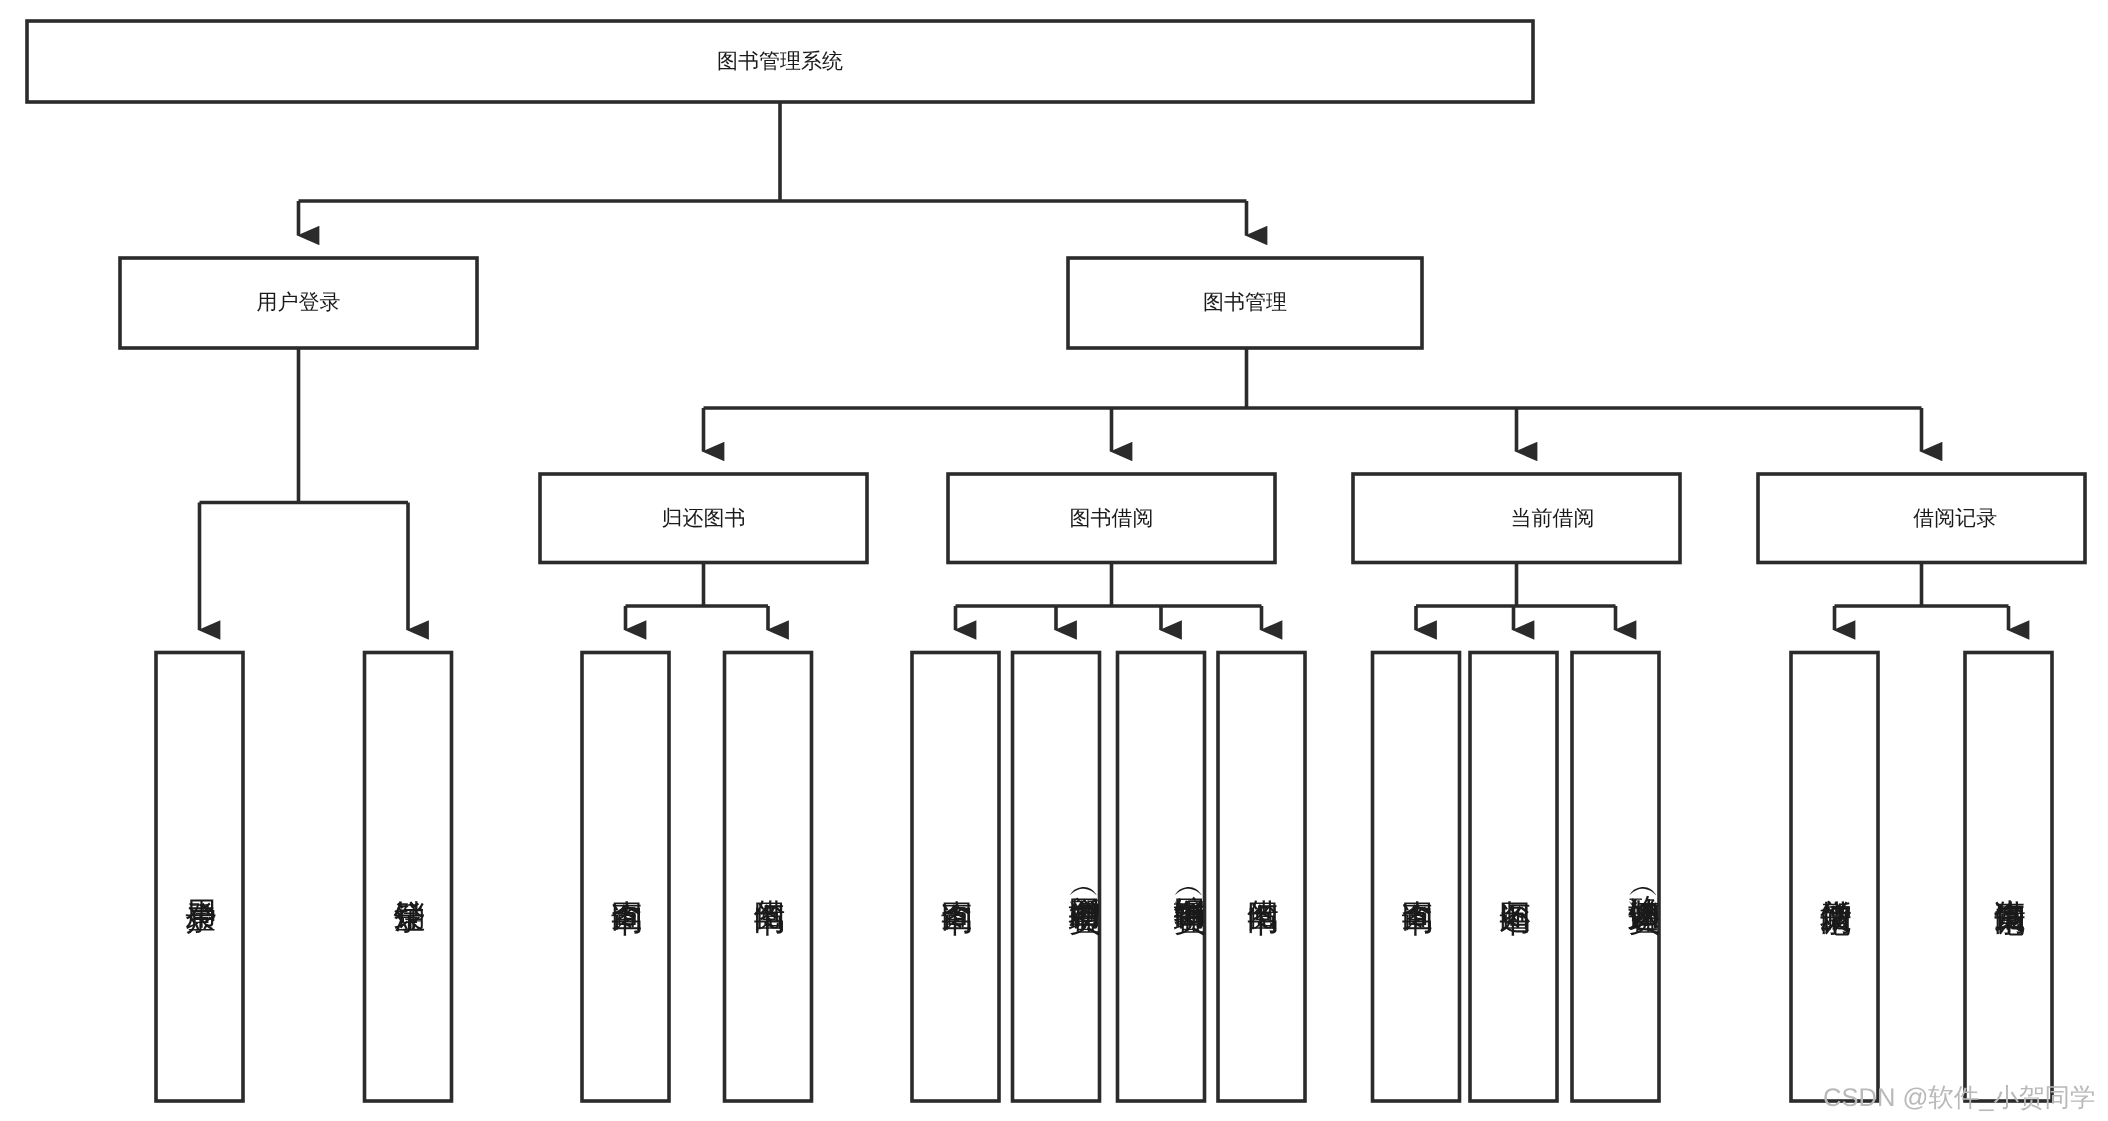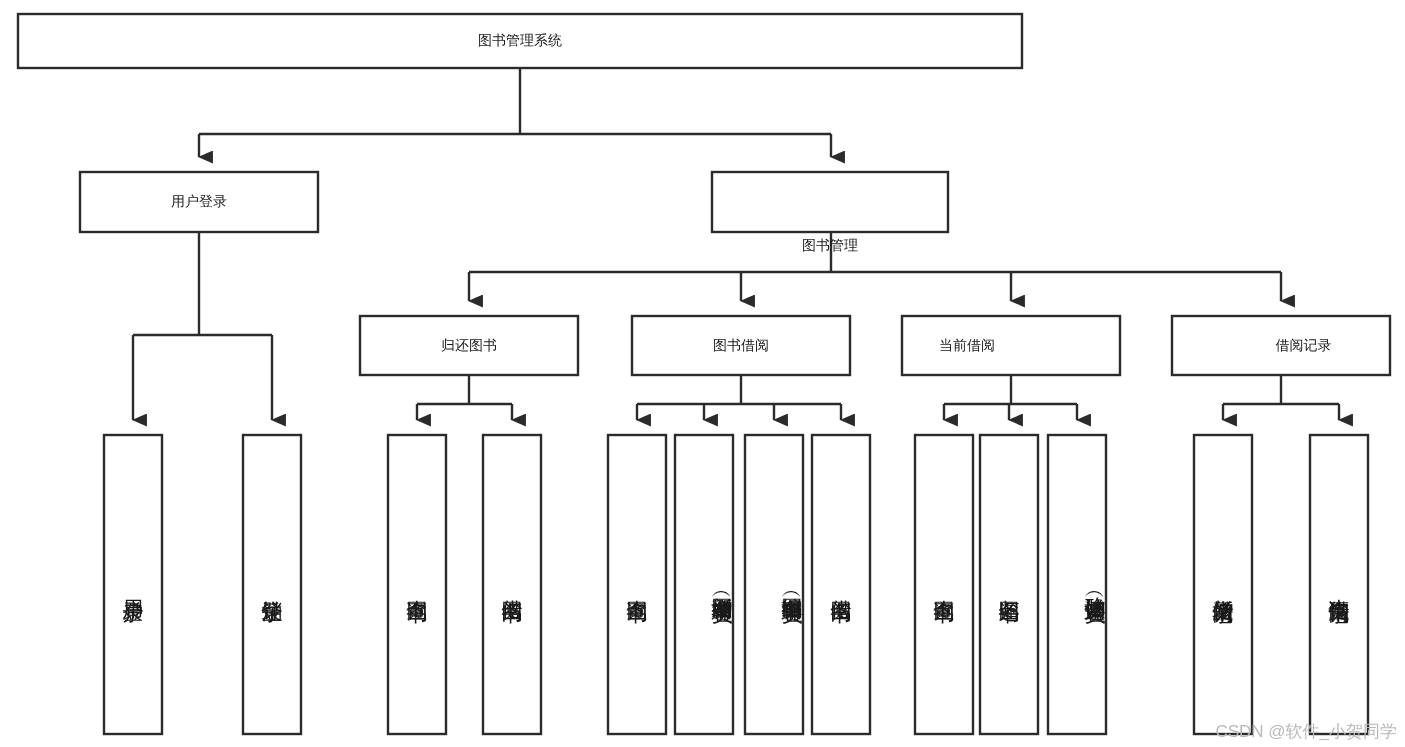--- a/index.html
+++ b/index.html
@@ -163,24 +163,24 @@
         <rect x="980" y="435" width="58" height="299" class="node-box"></rect>
         <rect x="1048" y="435" width="58" height="299" class="node-box"></rect>
         <rect x="1194" y="435" width="58" height="299" class="node-box"></rect>
         <rect x="1310" y="435" width="58" height="299" class="node-box"></rect>
       </g>
   </svg>
 
   <div id="labels-layer">
       <div class="hlabel" style="left: 18px; top: 14px; width: 1004px; height: 54px;">图书管理系统</div>
       <div class="hlabel" style="left: 80px; top: 172px; width: 238px; height: 60px;">用户登录</div>
-      <div class="hlabel" style="left: 712px; top: 172px; width: 236px; height: 60px; margin-top: 44px;">图书管理</div>
+      <div class="hlabel" style="left: 712px; top: 172px; width: 236px; height: 60px;">图书管理</div>
       <div class="hlabel" style="left: 360px; top: 316px; width: 218px; height: 59px;">归还图书</div>
       <div class="hlabel" style="left: 632px; top: 316px; width: 218px; height: 59px;">图书借阅</div>
-      <div class="hlabel" style="left: 858px; top: 316px; width: 218px; height: 59px;">当前借阅</div>
+      <div class="hlabel" style="left: 926px; top: 316px; width: 218px; height: 59px;">当前借阅</div>
       <div class="hlabel" style="left: 1172px; top: 316px; width: 263px; height: 59px;">借阅记录</div>
       <div class="vlabel" style="left: 104px; width: 58px; top: 435px; height: 299px; display: flex; align-items: center; justify-content: center;">用户登录</div>
       <div class="vlabel" style="left: 243px; width: 58px; top: 435px; height: 299px; display: flex; align-items: center; justify-content: center;">注销登录</div>
       <div class="vlabel" style="left: 388px; width: 58px; top: 435px; height: 299px; display: flex; align-items: center; justify-content: center;">查询图书</div>
       <div class="vlabel" style="left: 483px; width: 58px; top: 435px; height: 299px; display: flex; align-items: center; justify-content: center;">借阅图书</div>
       <div class="vlabel" style="left: 608px; width: 58px; top: 435px; height: 299px; display: flex; align-items: center; justify-content: center;">查询图书</div>
       <div class="vlabel" style="left: 675px; width: 58px; top: 443px; height: 283px;">新增图书（管理员）</div>
       <div class="vlabel" style="left: 745px; width: 58px; top: 443px; height: 283px;">编辑图书（管理员）</div>
       <div class="vlabel" style="left: 812px; width: 58px; top: 435px; height: 299px; display: flex; align-items: center; justify-content: center;">借阅图书</div>
       <div class="vlabel" style="left: 915px; width: 58px; top: 435px; height: 299px; display: flex; align-items: center; justify-content: center;">查询图书</div>

